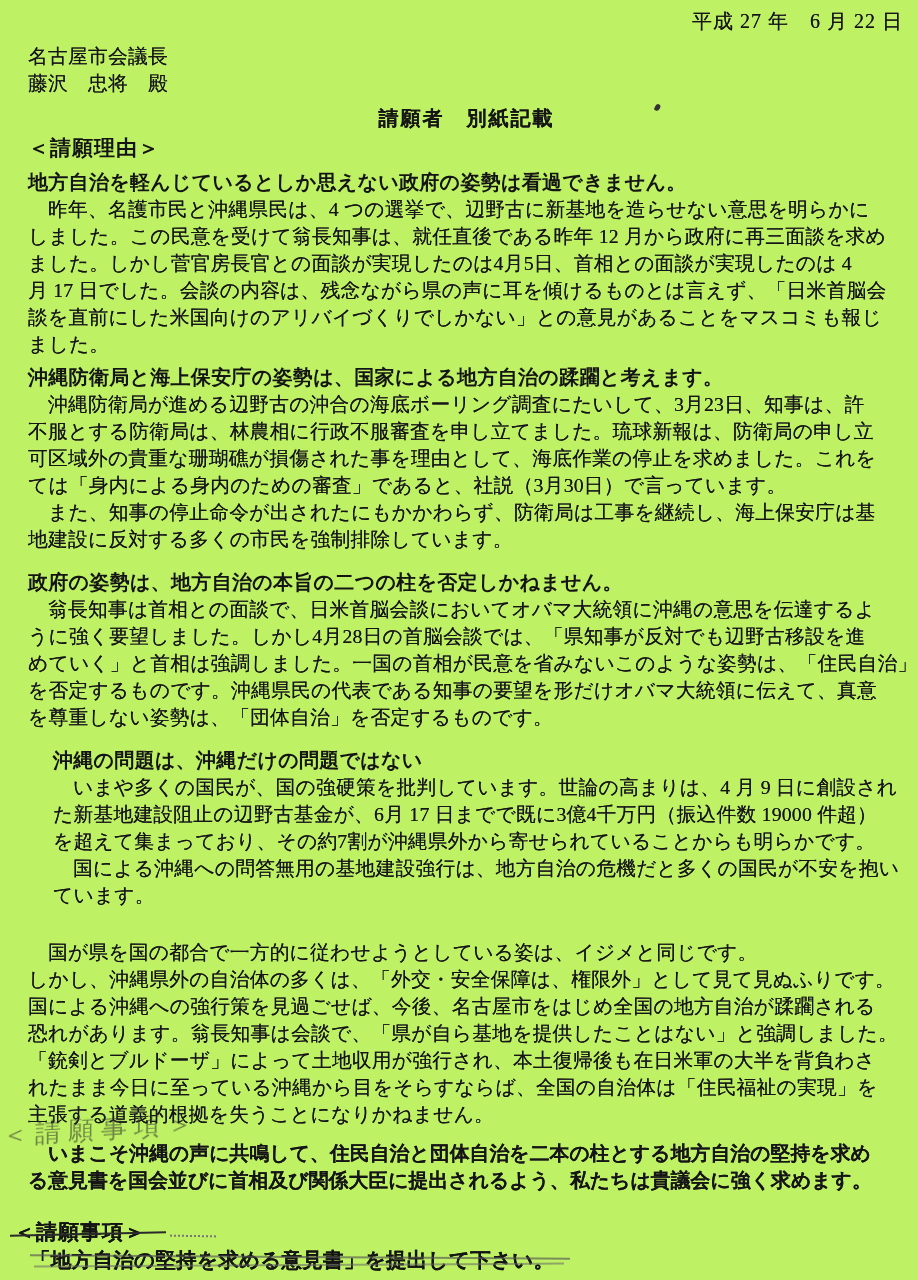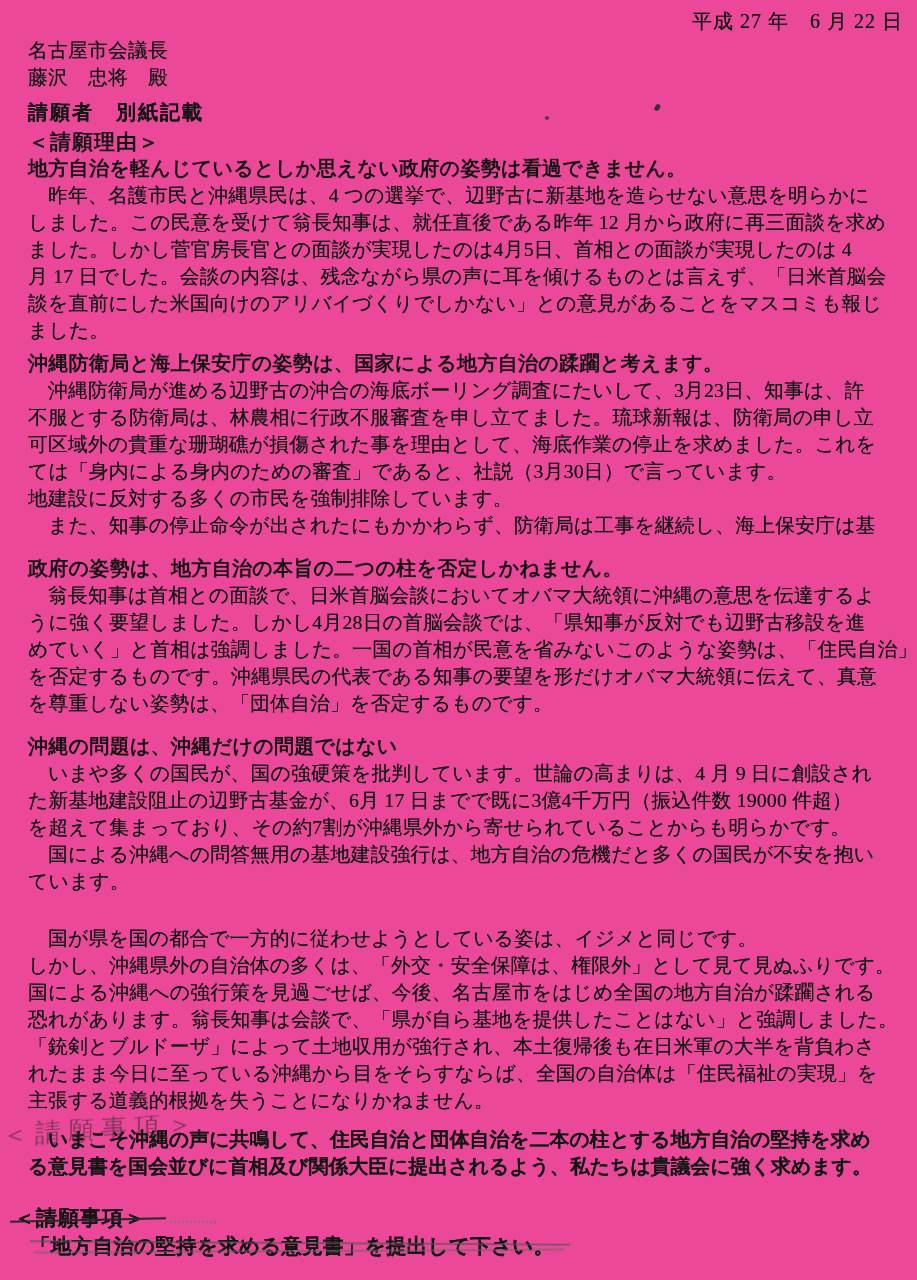--- a/index.html
+++ b/index.html
@@ -5,21 +5,21 @@
   html, body {
     margin: 0;
     padding: 0;
     background: #e8e8e8;
   }
   .page {
     position: relative;
     width: 917px;
     height: 1280px;
     margin: 0 auto;
-    background: #ec4899;
+    background: #bef264;
     color: #141414;
     font-family: "Liberation Serif", "DejaVu Serif", serif;
     box-sizing: border-box;
     padding: 8px 10px 0 28px;
     overflow: hidden;
   }
   .line {
     font-size: 19.8px;
     line-height: 27px;
     letter-spacing: 0.2px;
@@ -28,24 +28,24 @@
     text-shadow: 0 0 0.4px #333;
   }
   .date-line {
     text-align: right;
     padding-right: 4px;
     font-size: 20px;
     line-height: 27px;
     letter-spacing: 1px;
   }
   .addressee-block {
-    margin-top: 2px;
+    margin-top: 8px;
   }
   .petitioner-line {
-    text-align: left;
+    text-align: center;
     padding-right: 2px;
     margin-top: 8px;
     font-size: 20px;
     line-height: 27px;
     letter-spacing: 2px;
     font-weight: bold;
     text-shadow: 0 0 0.4px #222;
   }
   .gothic {
     font-family: "Liberation Sans", "DejaVu Sans", sans-serif;
@@ -55,24 +55,24 @@
     font-size: 21px;
     line-height: 27px;
     letter-spacing: 1px;
   }
   .section-heading {
     font-size: 20px;
     line-height: 27px;
     letter-spacing: 0.3px;
     white-space: pre;
   }
-  .sec-a { }
+  .sec-a { margin-top: 8px; }
   .sec-b { margin-top: 6px; }
   .sec-c { margin-top: 16px; }
-  .sec-d { margin-top: 16px; }
+  .sec-d { margin-top: 16px; margin-left: 25px; }
   .sec-e { margin-top: 30px; }
   .sec-f { margin-top: 12px; }
   .sec-f .line {
     font-family: "Liberation Sans", "DejaVu Sans", sans-serif;
     font-weight: bold;
     letter-spacing: 0.1px;
   }
   .ghost-heading {
     position: absolute;
     left: 2px;
@@ -190,22 +190,22 @@
     <div class="line">談を直前にした米国向けのアリバイづくりでしかない」との意見があることをマスコミも報じ</div>
     <div class="line">ました。</div>
   </div>
 
   <div class="sec-b">
     <div class="gothic section-heading">沖縄防衛局と海上保安庁の姿勢は、国家による地方自治の蹂躙と考えます。</div>
     <div class="line">　沖縄防衛局が進める辺野古の沖合の海底ボーリング調査にたいして、3月23日、知事は、許</div>
     <div class="line">不服とする防衛局は、林農相に行政不服審査を申し立てました。琉球新報は、防衛局の申し立</div>
     <div class="line">可区域外の貴重な珊瑚礁が損傷された事を理由として、海底作業の停止を求めました。これを</div>
     <div class="line">ては「身内による身内のための審査」であると、社説（3月30日）で言っています。</div>
+    <div class="line">　また、知事の停止命令が出されたにもかかわらず、防衛局は工事を継続し、海上保安庁は基</div>
     <div class="line">地建設に反対する多くの市民を強制排除しています。</div>
-    <div class="line">　また、知事の停止命令が出されたにもかかわらず、防衛局は工事を継続し、海上保安庁は基</div>
   </div>
 
   <div class="sec-c">
     <div class="gothic section-heading">政府の姿勢は、地方自治の本旨の二つの柱を否定しかねません。</div>
     <div class="line">　翁長知事は首相との面談で、日米首脳会談においてオバマ大統領に沖縄の意思を伝達するよ</div>
     <div class="line">うに強く要望しました。しかし4月28日の首脳会談では、「県知事が反対でも辺野古移設を進</div>
     <div class="line">めていく」と首相は強調しました。一国の首相が民意を省みないこのような姿勢は、「住民自治」</div>
     <div class="line">を否定するものです。沖縄県民の代表である知事の要望を形だけオバマ大統領に伝えて、真意</div>
     <div class="line">を尊重しない姿勢は、「団体自治」を否定するものです。</div>
   </div>

